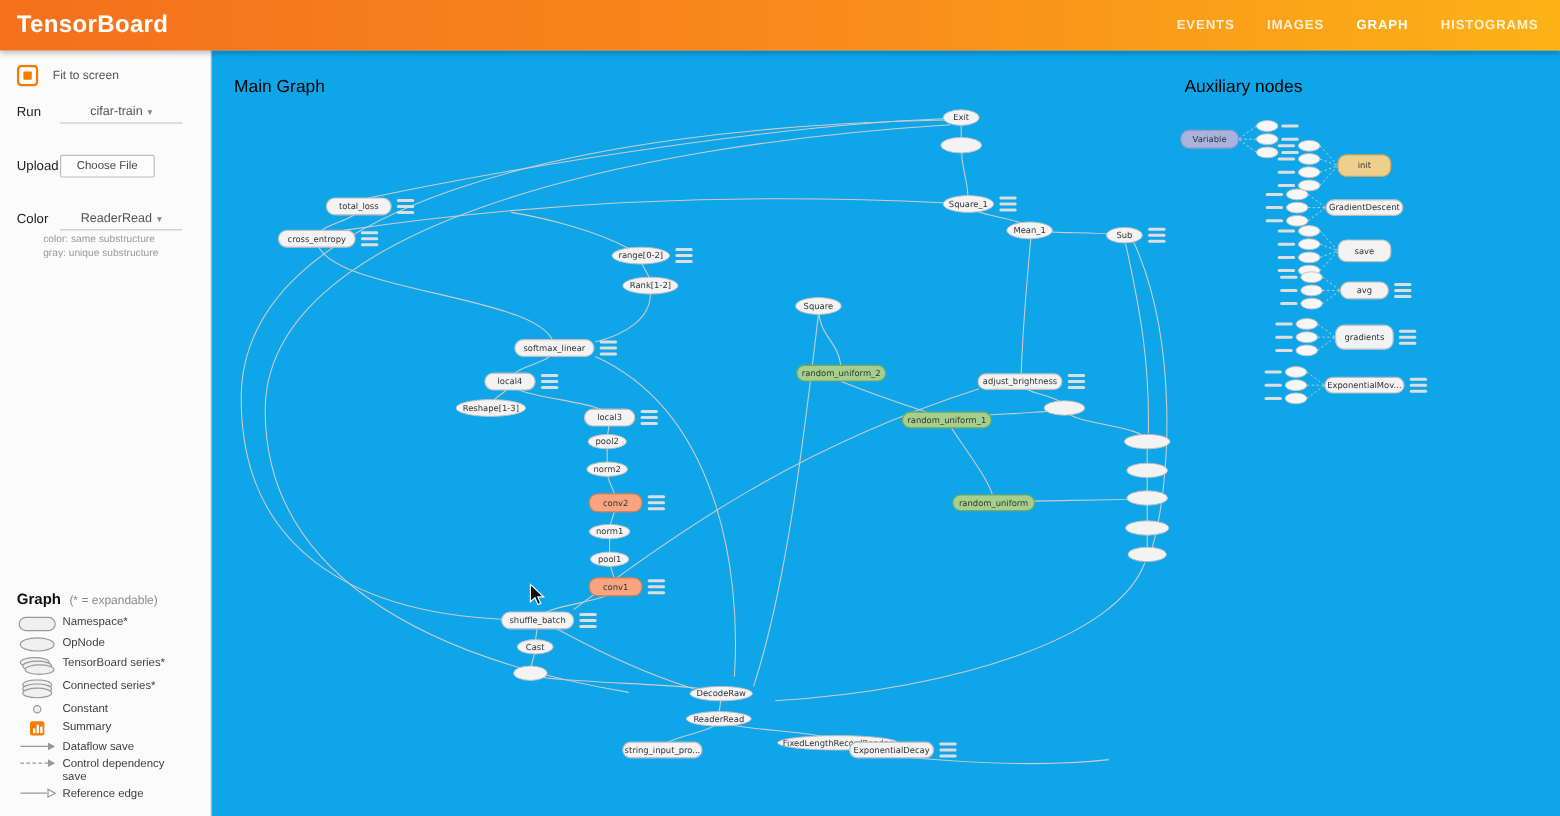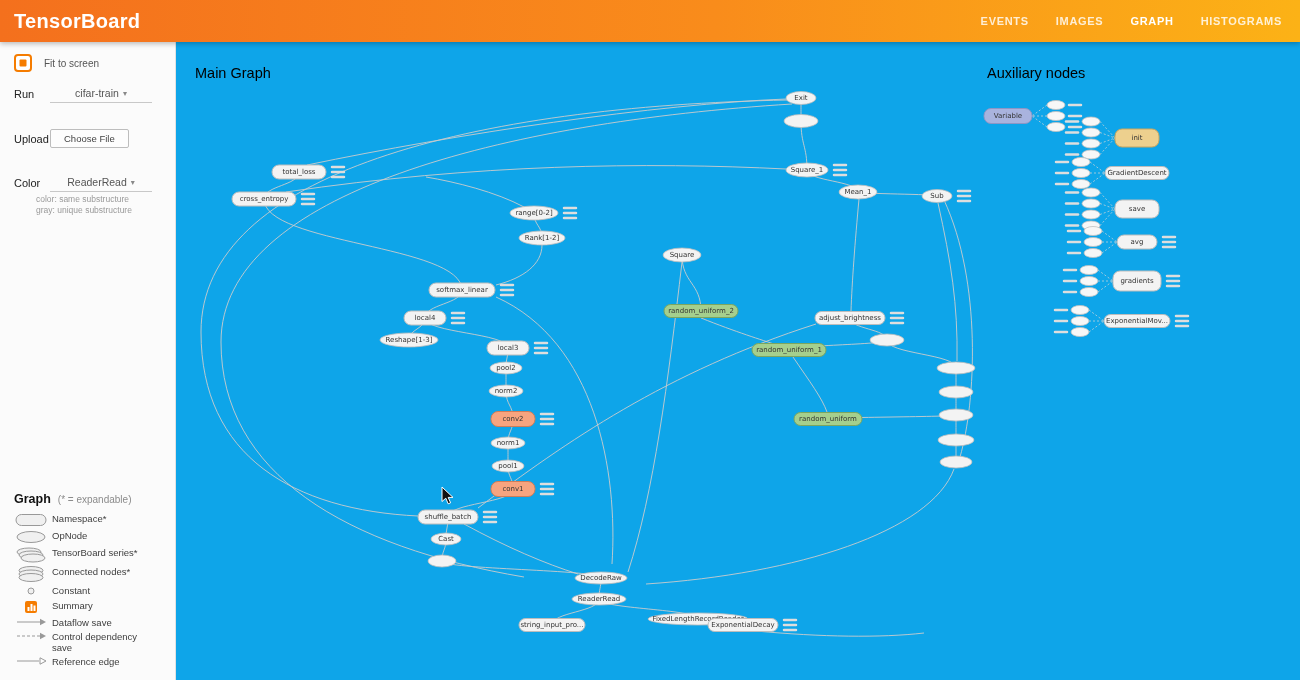--- a/index.html
+++ b/index.html
@@ -141,21 +141,21 @@
     </div>
 
     <div class="legend-item">
       <span class="licon">
         <svg width="36" height="16">
           <ellipse cx="17" cy="4.5" rx="12" ry="4" fill="#f0f0f0" stroke="#999"></ellipse>
           <ellipse cx="17" cy="8" rx="12" ry="4" fill="#f0f0f0" stroke="#999"></ellipse>
           <ellipse cx="17" cy="11.5" rx="12" ry="4" fill="#f0f0f0" stroke="#999"></ellipse>
         </svg>
       </span>
-      <span class="llabel">Connected nodes*</span>
+      <span class="llabel">Connected series*</span>
     </div>
 
     <div class="legend-item">
       <span class="licon">
         <svg width="36" height="12">
             <circle cx="17" cy="6" r="3" fill="#f0f0f0" stroke="#999"></circle>
           </svg>
       </span>
       <span class="llabel">Constant</span>
     </div>

